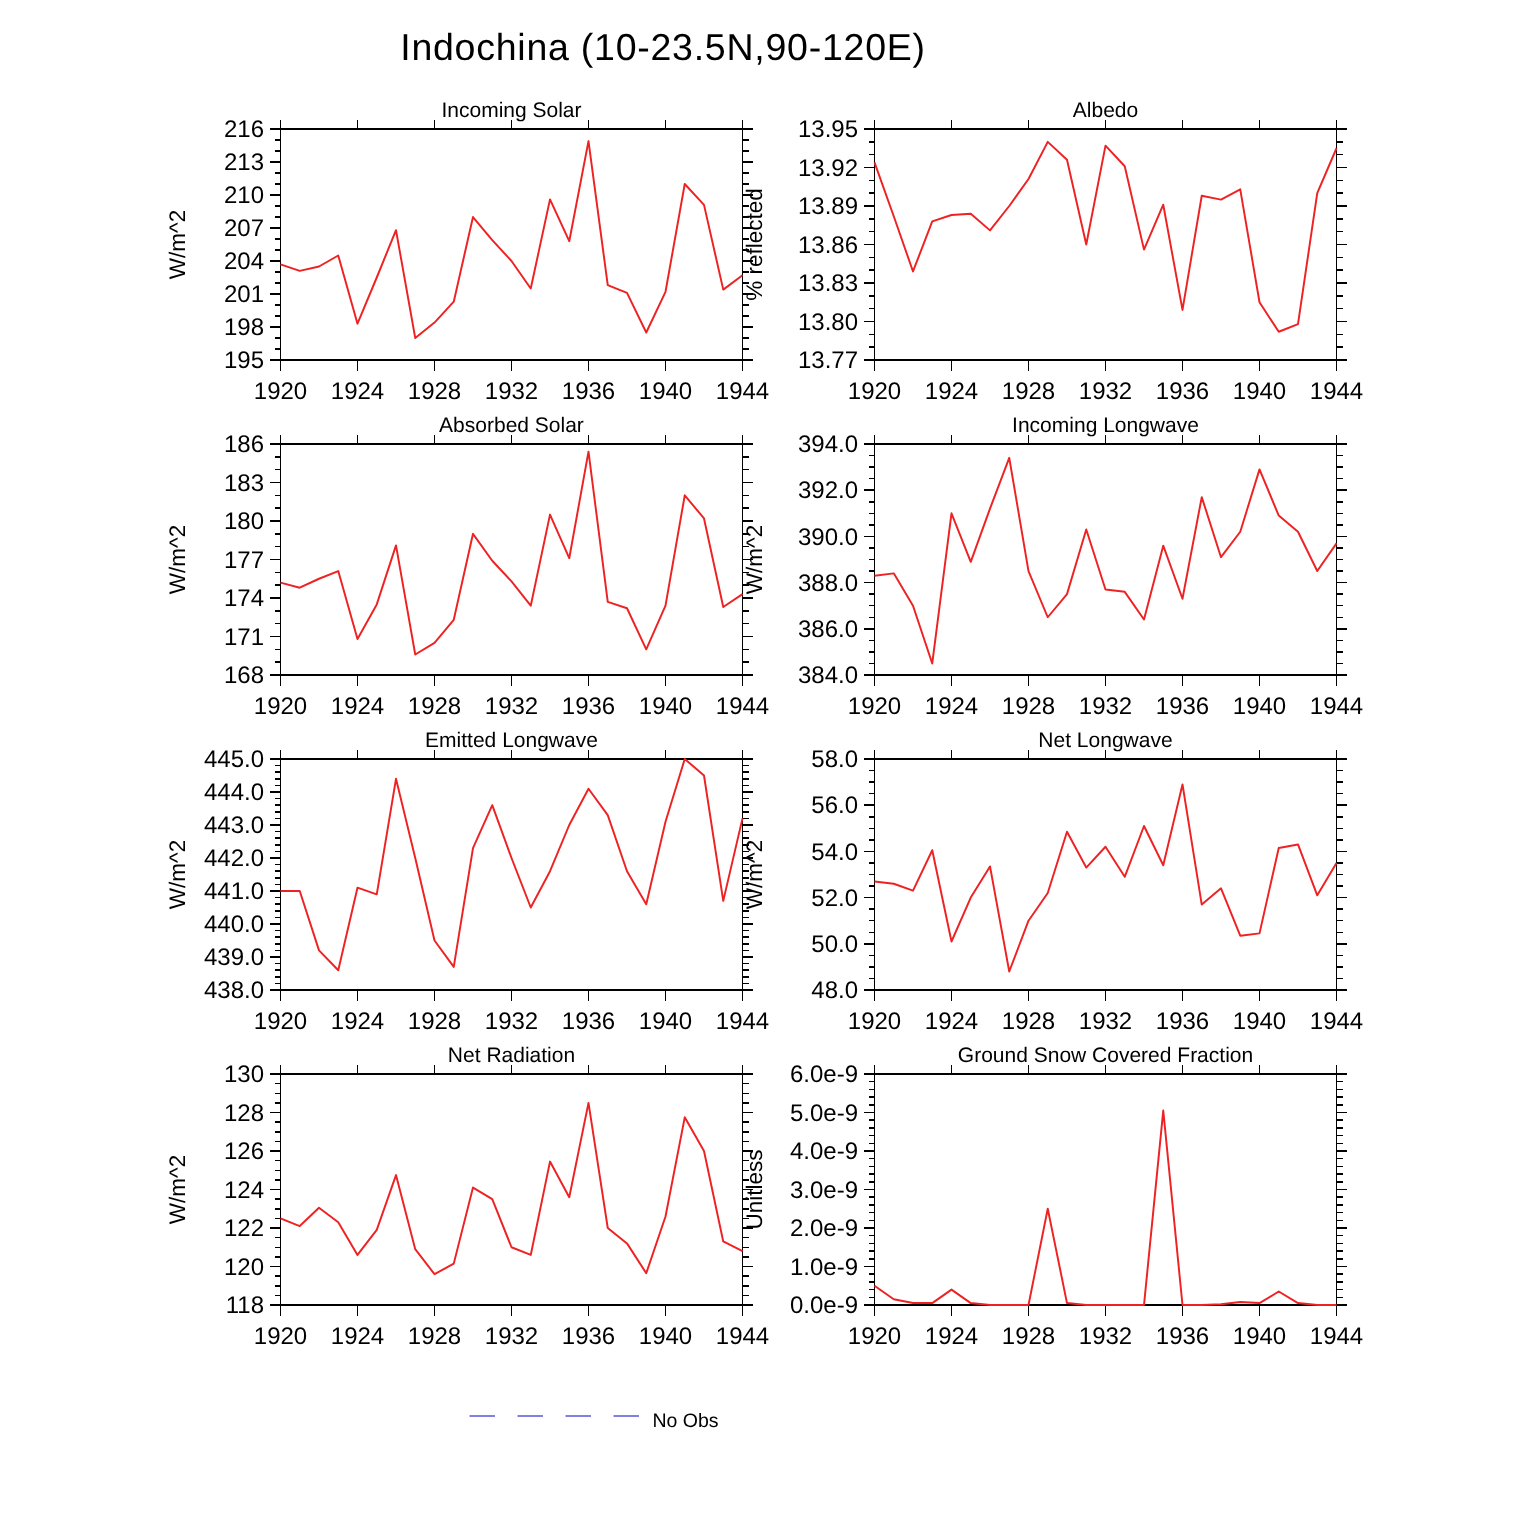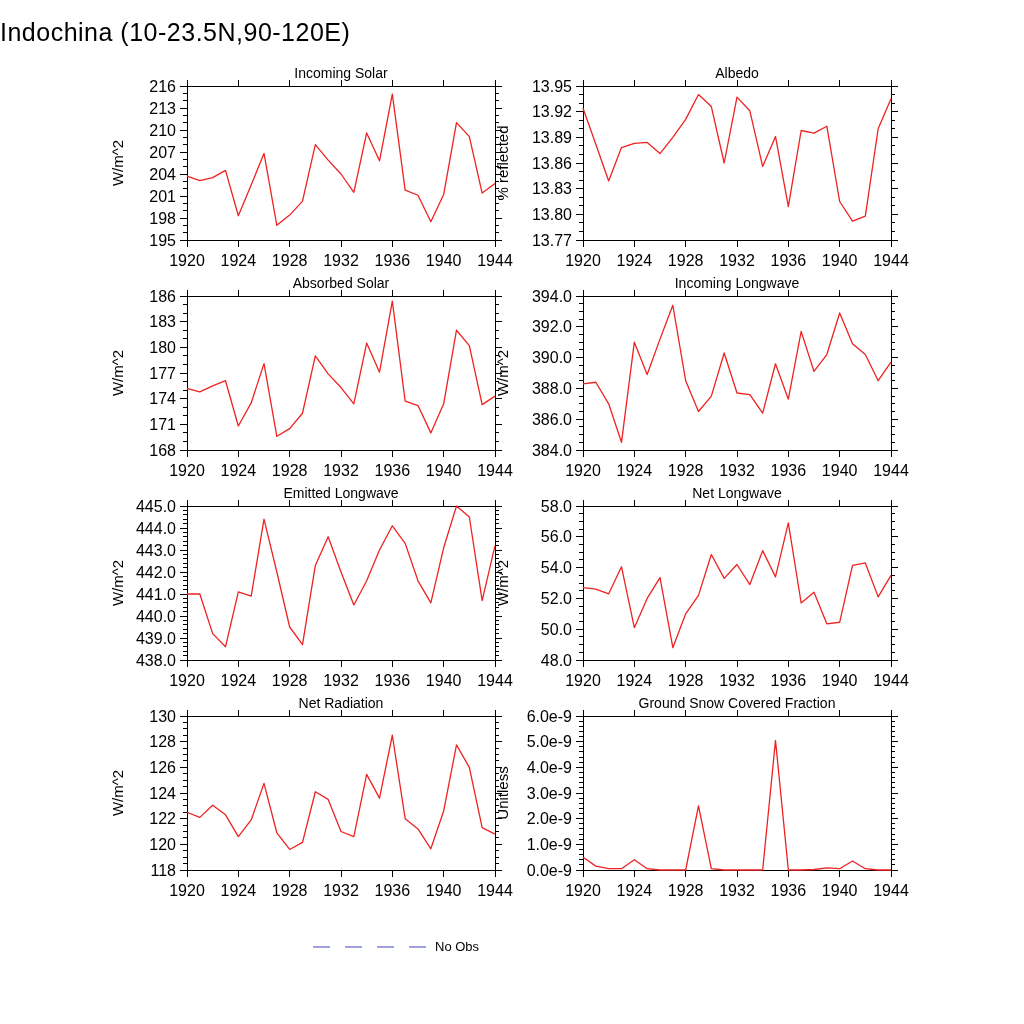--- a/index.html
+++ b/index.html
@@ -1,22 +1,22 @@
 <!DOCTYPE html>
 <html><head>
 <meta charset="utf-8">
 <style>
   html,body{margin:0;padding:0;background:#ffffff;}
   #figure{position:relative;width:1024px;height:1024px;background:#ffffff;overflow:hidden;
           font-family:"Liberation Sans","DejaVu Sans",sans-serif;color:#000;}
-  #figure-title{position:absolute;top:18px;left:0;width:884px;
+  #figure-title{position:absolute;top:18px;left:0;width:884px;text-align:center;
                 font-size:25px;letter-spacing:0.5px;}
   #charts{position:absolute;top:0;left:0;}
   svg text{font-family:"Liberation Sans","DejaVu Sans",sans-serif;fill:#000;}
-  .legend-row{position:absolute;left:312px;display:flex;align-items:center;gap:8px;}
+  .legend-row{position:absolute;left:312px;display:flex;gap:8px;}
   #legend-row-noobs{top:939px;}
   #legend-row-run{top:987px;}
   .legend-label{font-size:13px;white-space:nowrap;}
   .legend-swatch{display:block;}
 </style>
 </head>
 <body>
 
 <div id="figure">
   <div id="figure-title">Indochina (10-23.5N,90-120E)</div>

